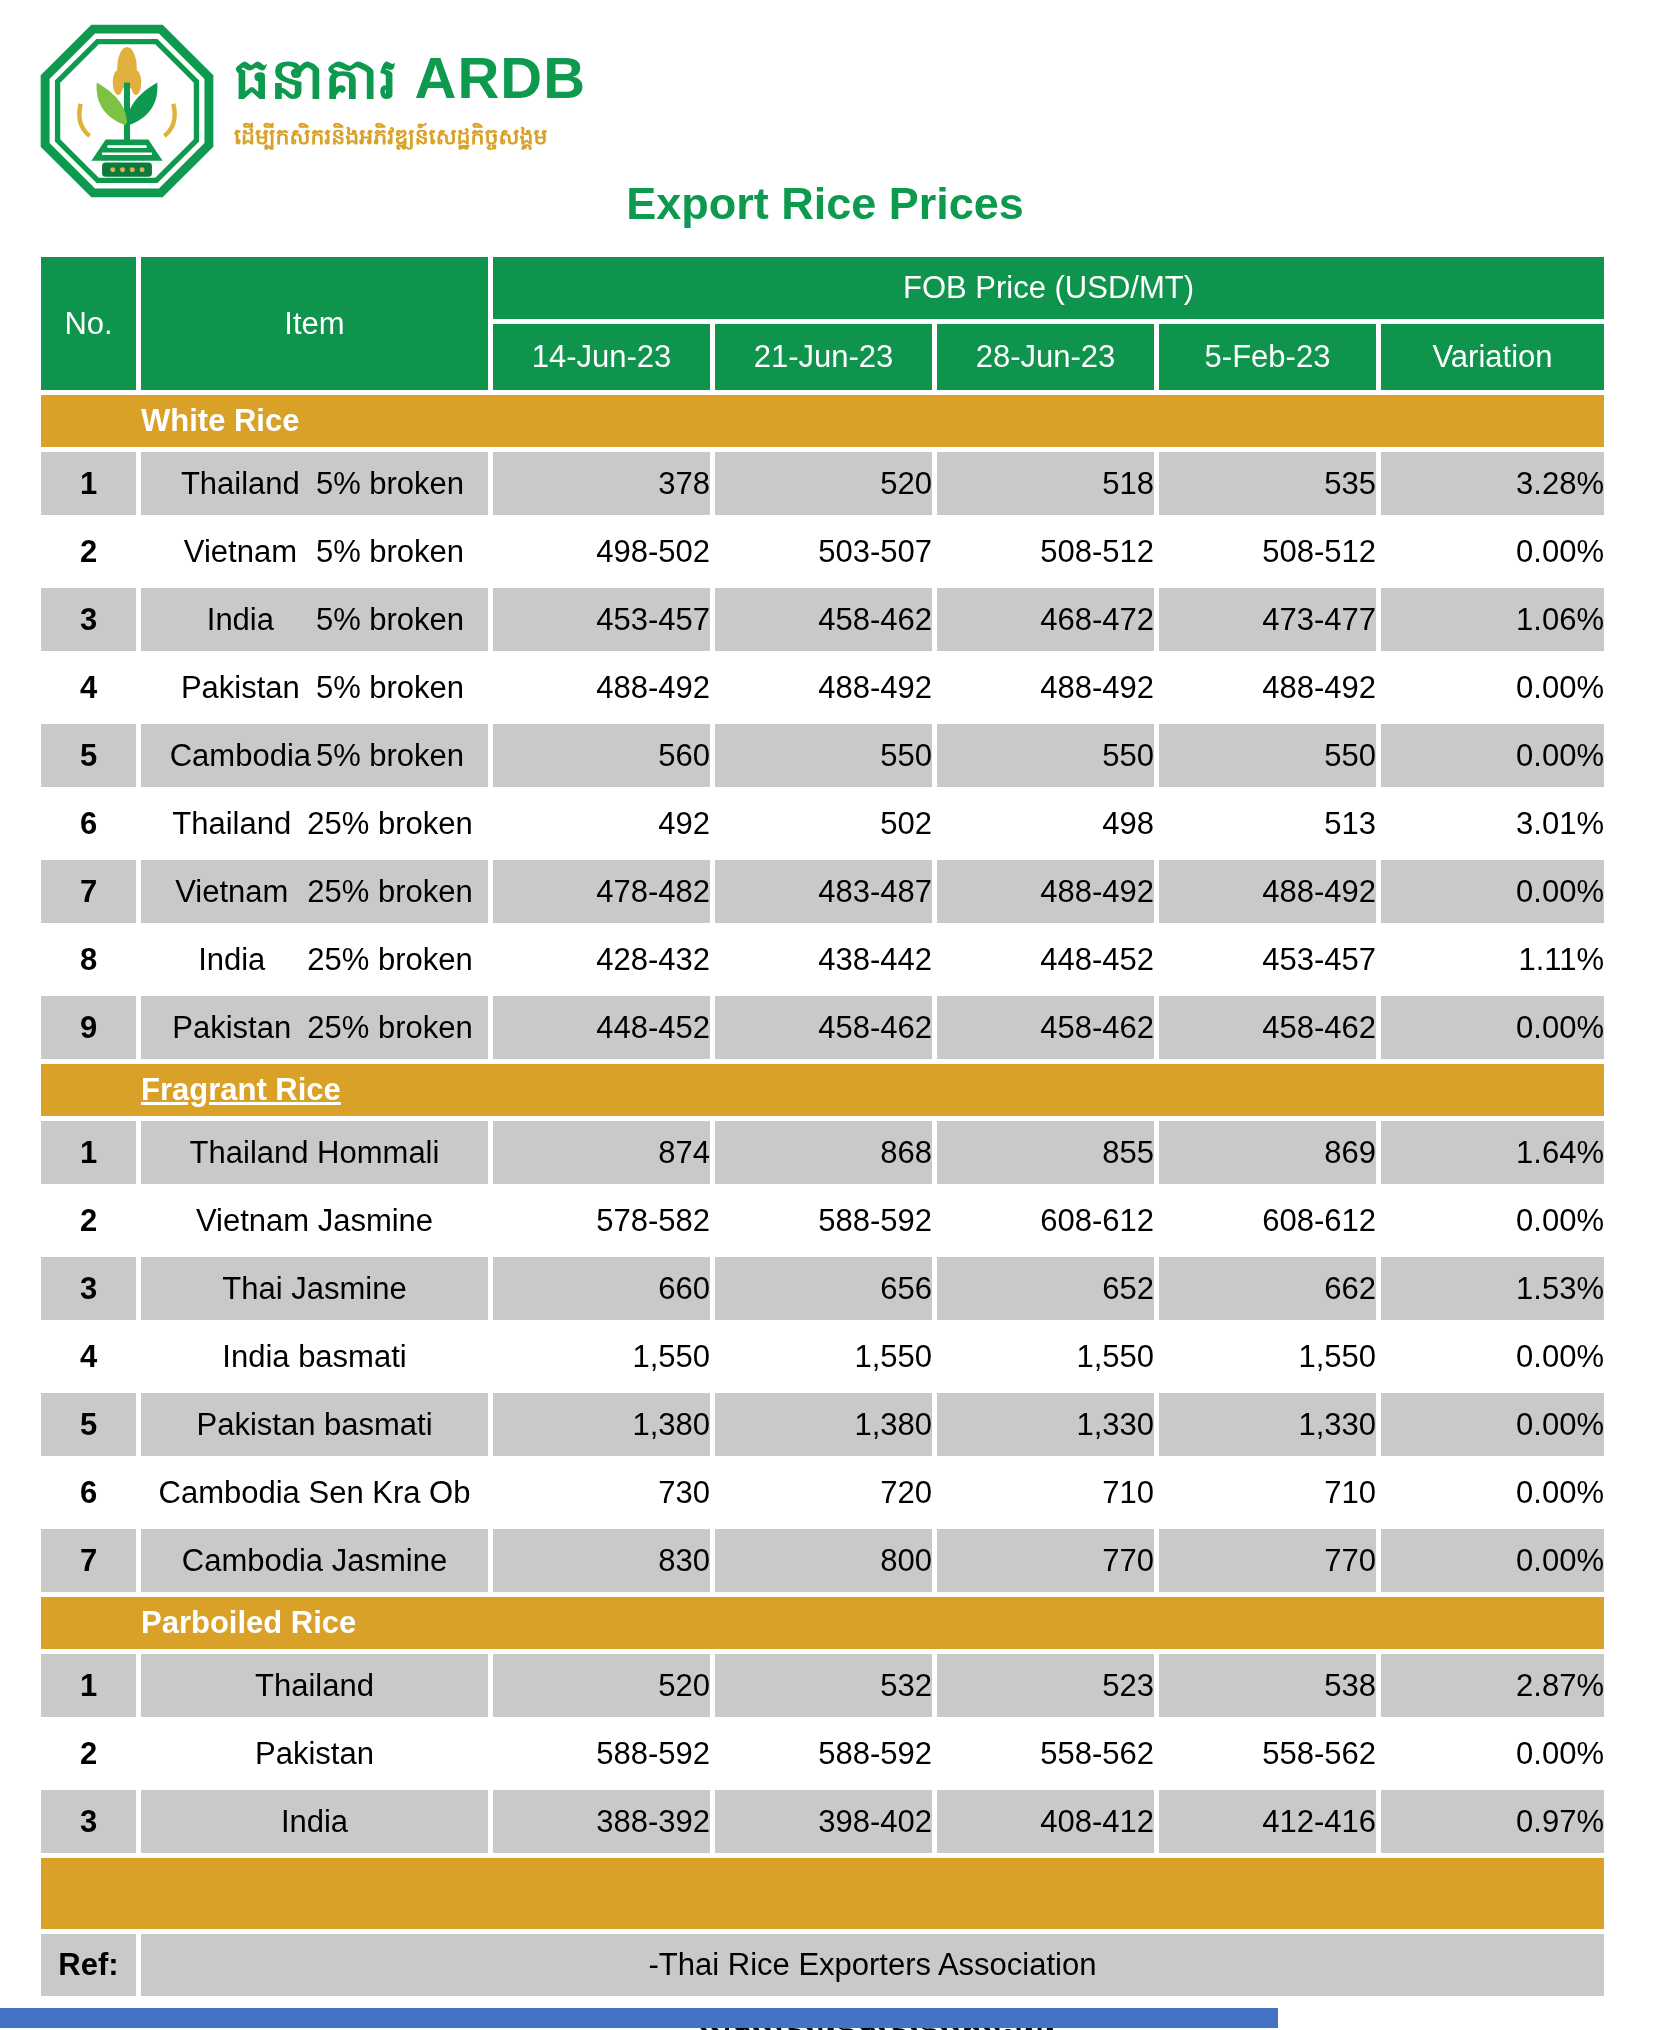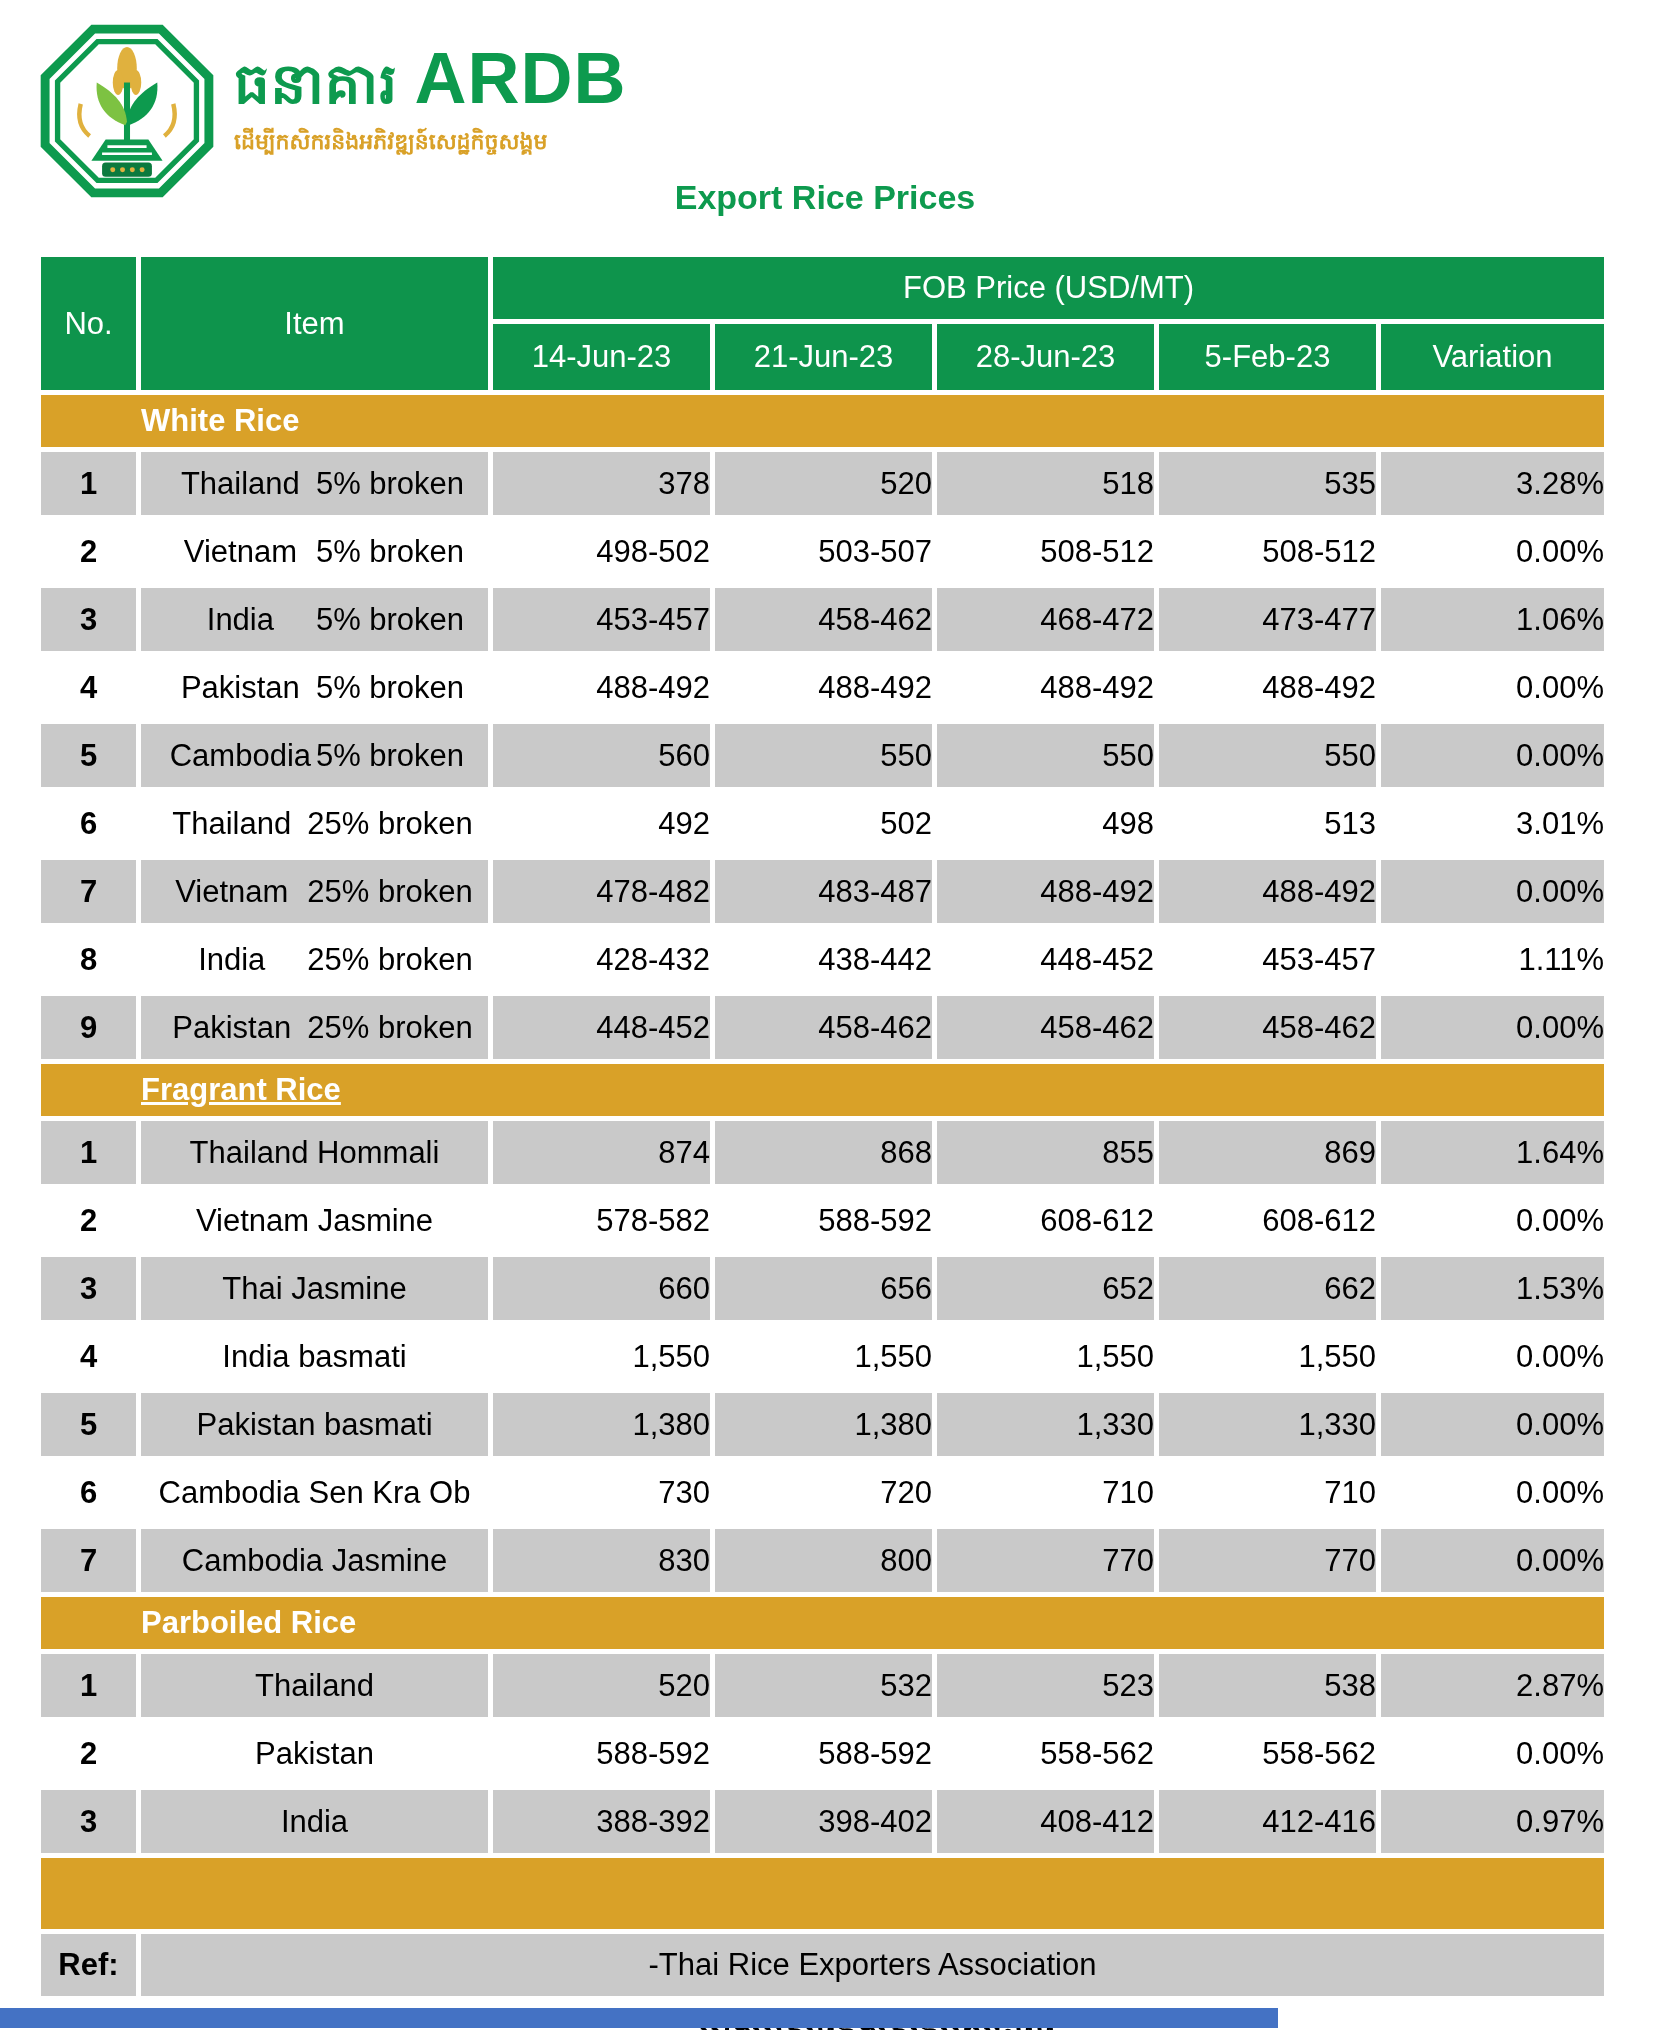--- a/index.html
+++ b/index.html
@@ -5,26 +5,26 @@
   html,body{margin:0;padding:0;}
   body{
     width:1654px;height:2030px;position:relative;background:#ffffff;
     font-family:"Liberation Sans", sans-serif;color:#000;overflow:hidden;
   }
   
   .logo-wrap{position:absolute;left:38px;top:22px;display:flex;align-items:flex-start;}
   .emblem{width:178px;height:178px;flex:0 0 auto;}
   .logo-text{margin-left:18px;padding-top:26px;}
   .logo-name{font-weight:bold;color:#0D9A4E;font-size:56px;line-height:60px;letter-spacing:1px;}
-  .logo-name .latin{font-size:72px;margin-top:16px;}
+  .logo-name .latin{font-size:58px;margin-top:16px;}
   .logo-tagline{margin-top:14px;color:#D9A128;font-size:22px;font-weight:bold;}
   
   .page-title{
     position:absolute;left:36px;top:178px;width:1578px;text-align:center;
-    color:#0D9A4E;font-size:34px;font-weight:bold;
+    color:#0D9A4E;font-size:45px;font-weight:bold;
   }
   
   table.price{
     position:absolute;left:36px;top:252px;border-collapse:collapse;table-layout:fixed;
   }
   table.price td,table.price th{
     border:5px solid #ffffff;padding:0;font-size:31px;overflow:hidden;white-space:nowrap;
   }
   th.h{background:#0E944C;color:#ffffff;font-weight:normal;text-align:center;}
   th.h-fob{height:62px;}

